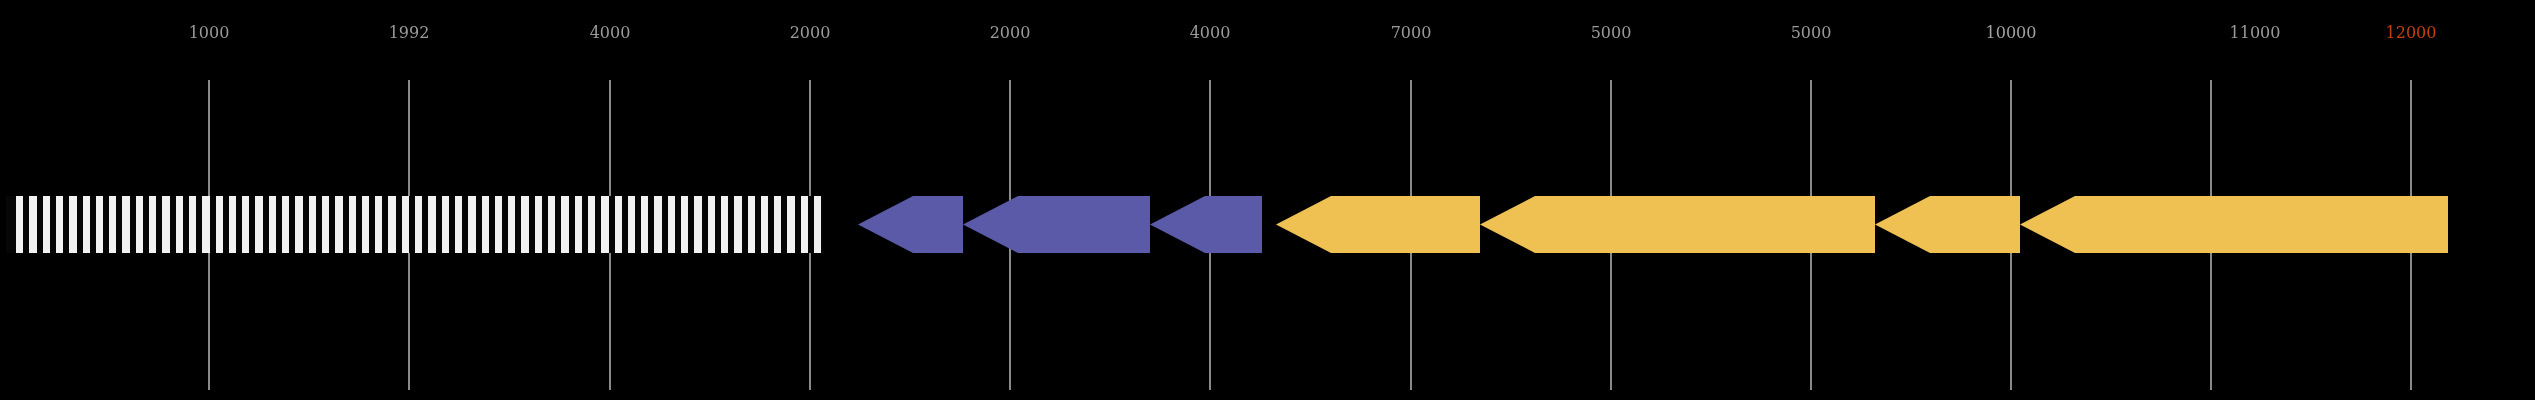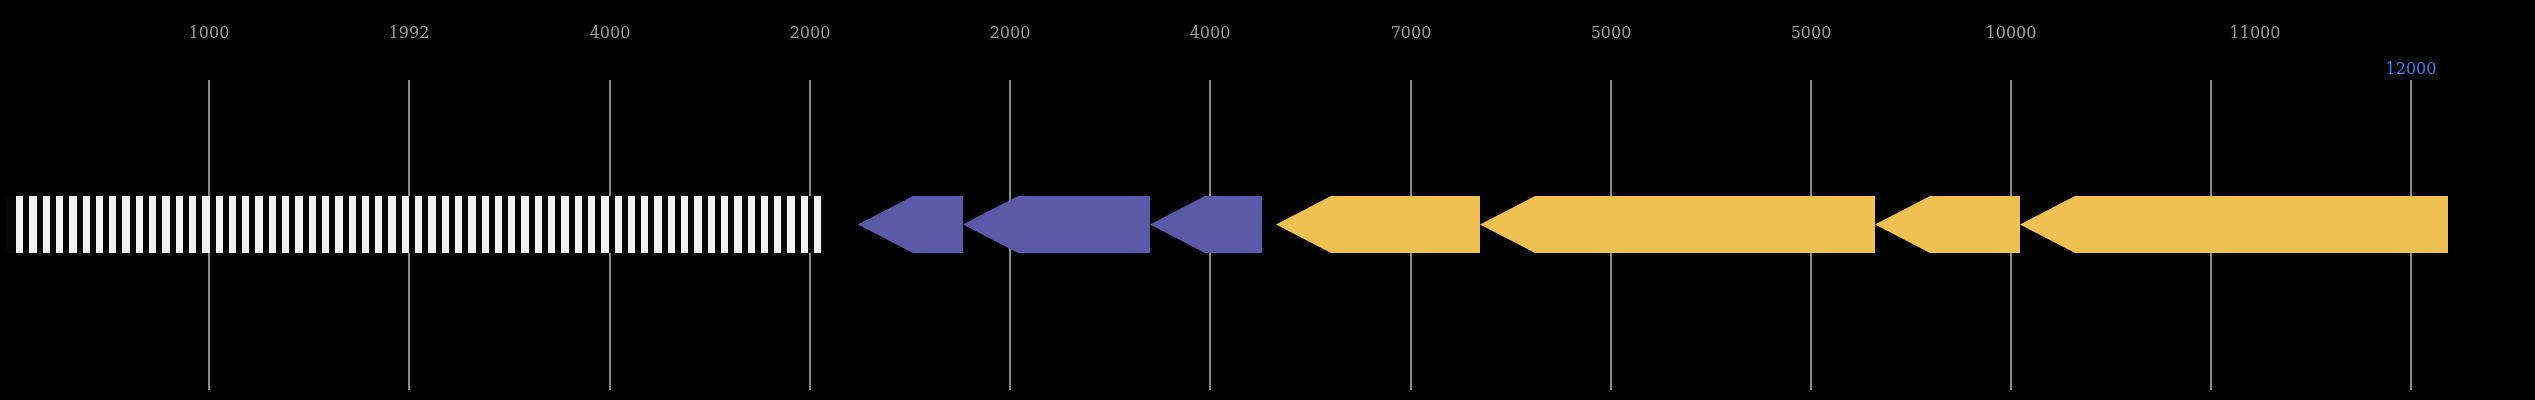--- a/index.html
+++ b/index.html
@@ -72,21 +72,21 @@
       <div class="tick-label" style="left: 1411px; top: 25px; color: rgb(154, 154, 154);">7000</div>
       <div class="gridline" style="left: 1610px; top: 80px; height: 310px; background: rgb(138, 138, 138);"></div>
       <div class="tick-label" style="left: 1611px; top: 25px; color: rgb(154, 154, 154);">5000</div>
       <div class="gridline" style="left: 1810px; top: 80px; height: 310px; background: rgb(138, 138, 138);"></div>
       <div class="tick-label" style="left: 1811px; top: 25px; color: rgb(154, 154, 154);">5000</div>
       <div class="gridline" style="left: 2010px; top: 80px; height: 310px; background: rgb(138, 138, 138);"></div>
       <div class="tick-label" style="left: 2011px; top: 25px; color: #a3a3a3;">10000</div>
       <div class="gridline" style="left: 2210px; top: 80px; height: 310px; background: rgb(138, 138, 138);"></div>
       <div class="tick-label" style="left: 2211px; top: 25px; color: rgb(154, 154, 154); margin-left: 44px;">11000</div>
       <div class="gridline" style="left: 2410px; top: 80px; height: 310px; background: rgb(138, 138, 138);"></div>
-      <div class="tick-label" style="left: 2411px; top: 25px; color: #3b82f6; margin-top: 36px;">12000</div>
+      <div class="tick-label" style="left: 2411px; top: 25px; color: #c2410c;">12000</div>
     </div>
   <div class="feature-layer" id="feature-layer">
       <div class="hatch-box" style="left: 6px; top: 196px; width: 817px; height: 57px; background: repeating-linear-gradient(90deg, rgb(6, 6, 6) 0px, rgb(6, 6, 6) 6px, rgb(242, 242, 242) 6px, rgb(242, 242, 242) 13.3px) 4px 0px rgb(242, 242, 242);"></div>
       <div class="feature" style="left: 858px; top: 196px; width: 105px; height: 57px;">
         <svg viewBox="0 0 105 57" preserveAspectRatio="none">
           <polygon points="55,0 105,0 105,57 55,57 0,28.5" fill="#5a5aa8"></polygon>
         </svg>
       </div>
       <div class="feature" style="left: 963px; top: 196px; width: 187px; height: 57px;">
         <svg viewBox="0 0 187 57" preserveAspectRatio="none">

